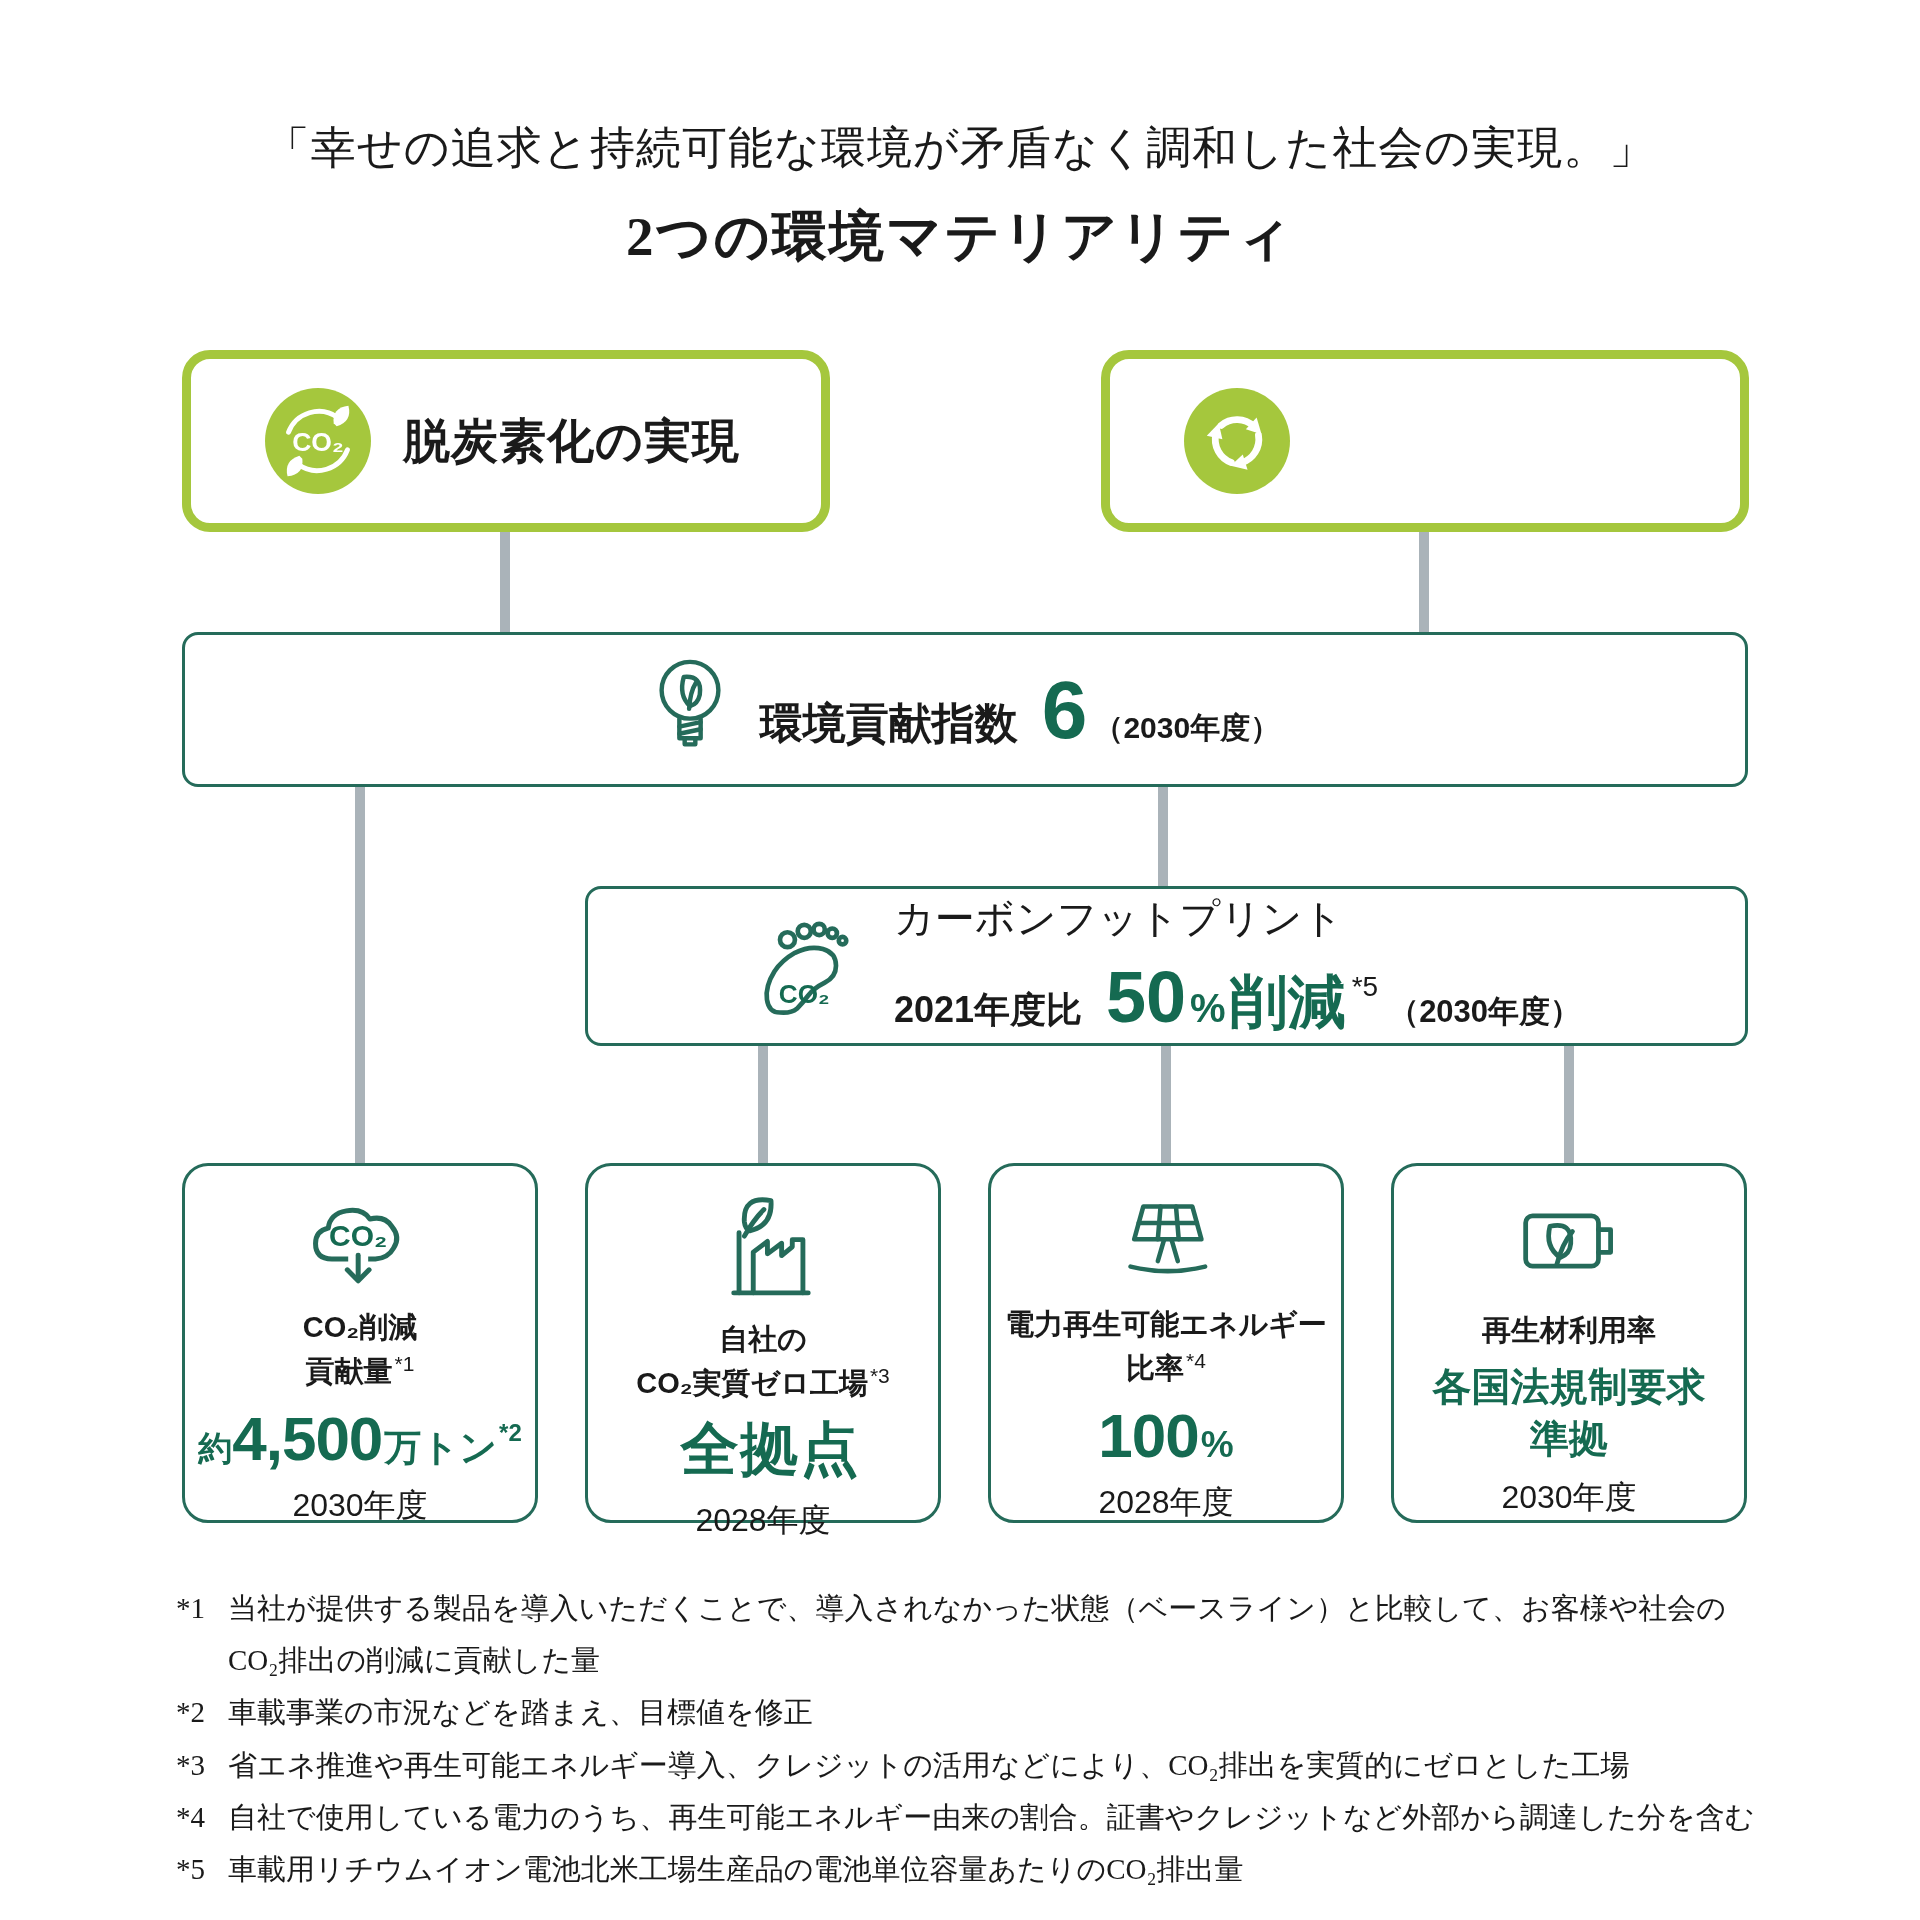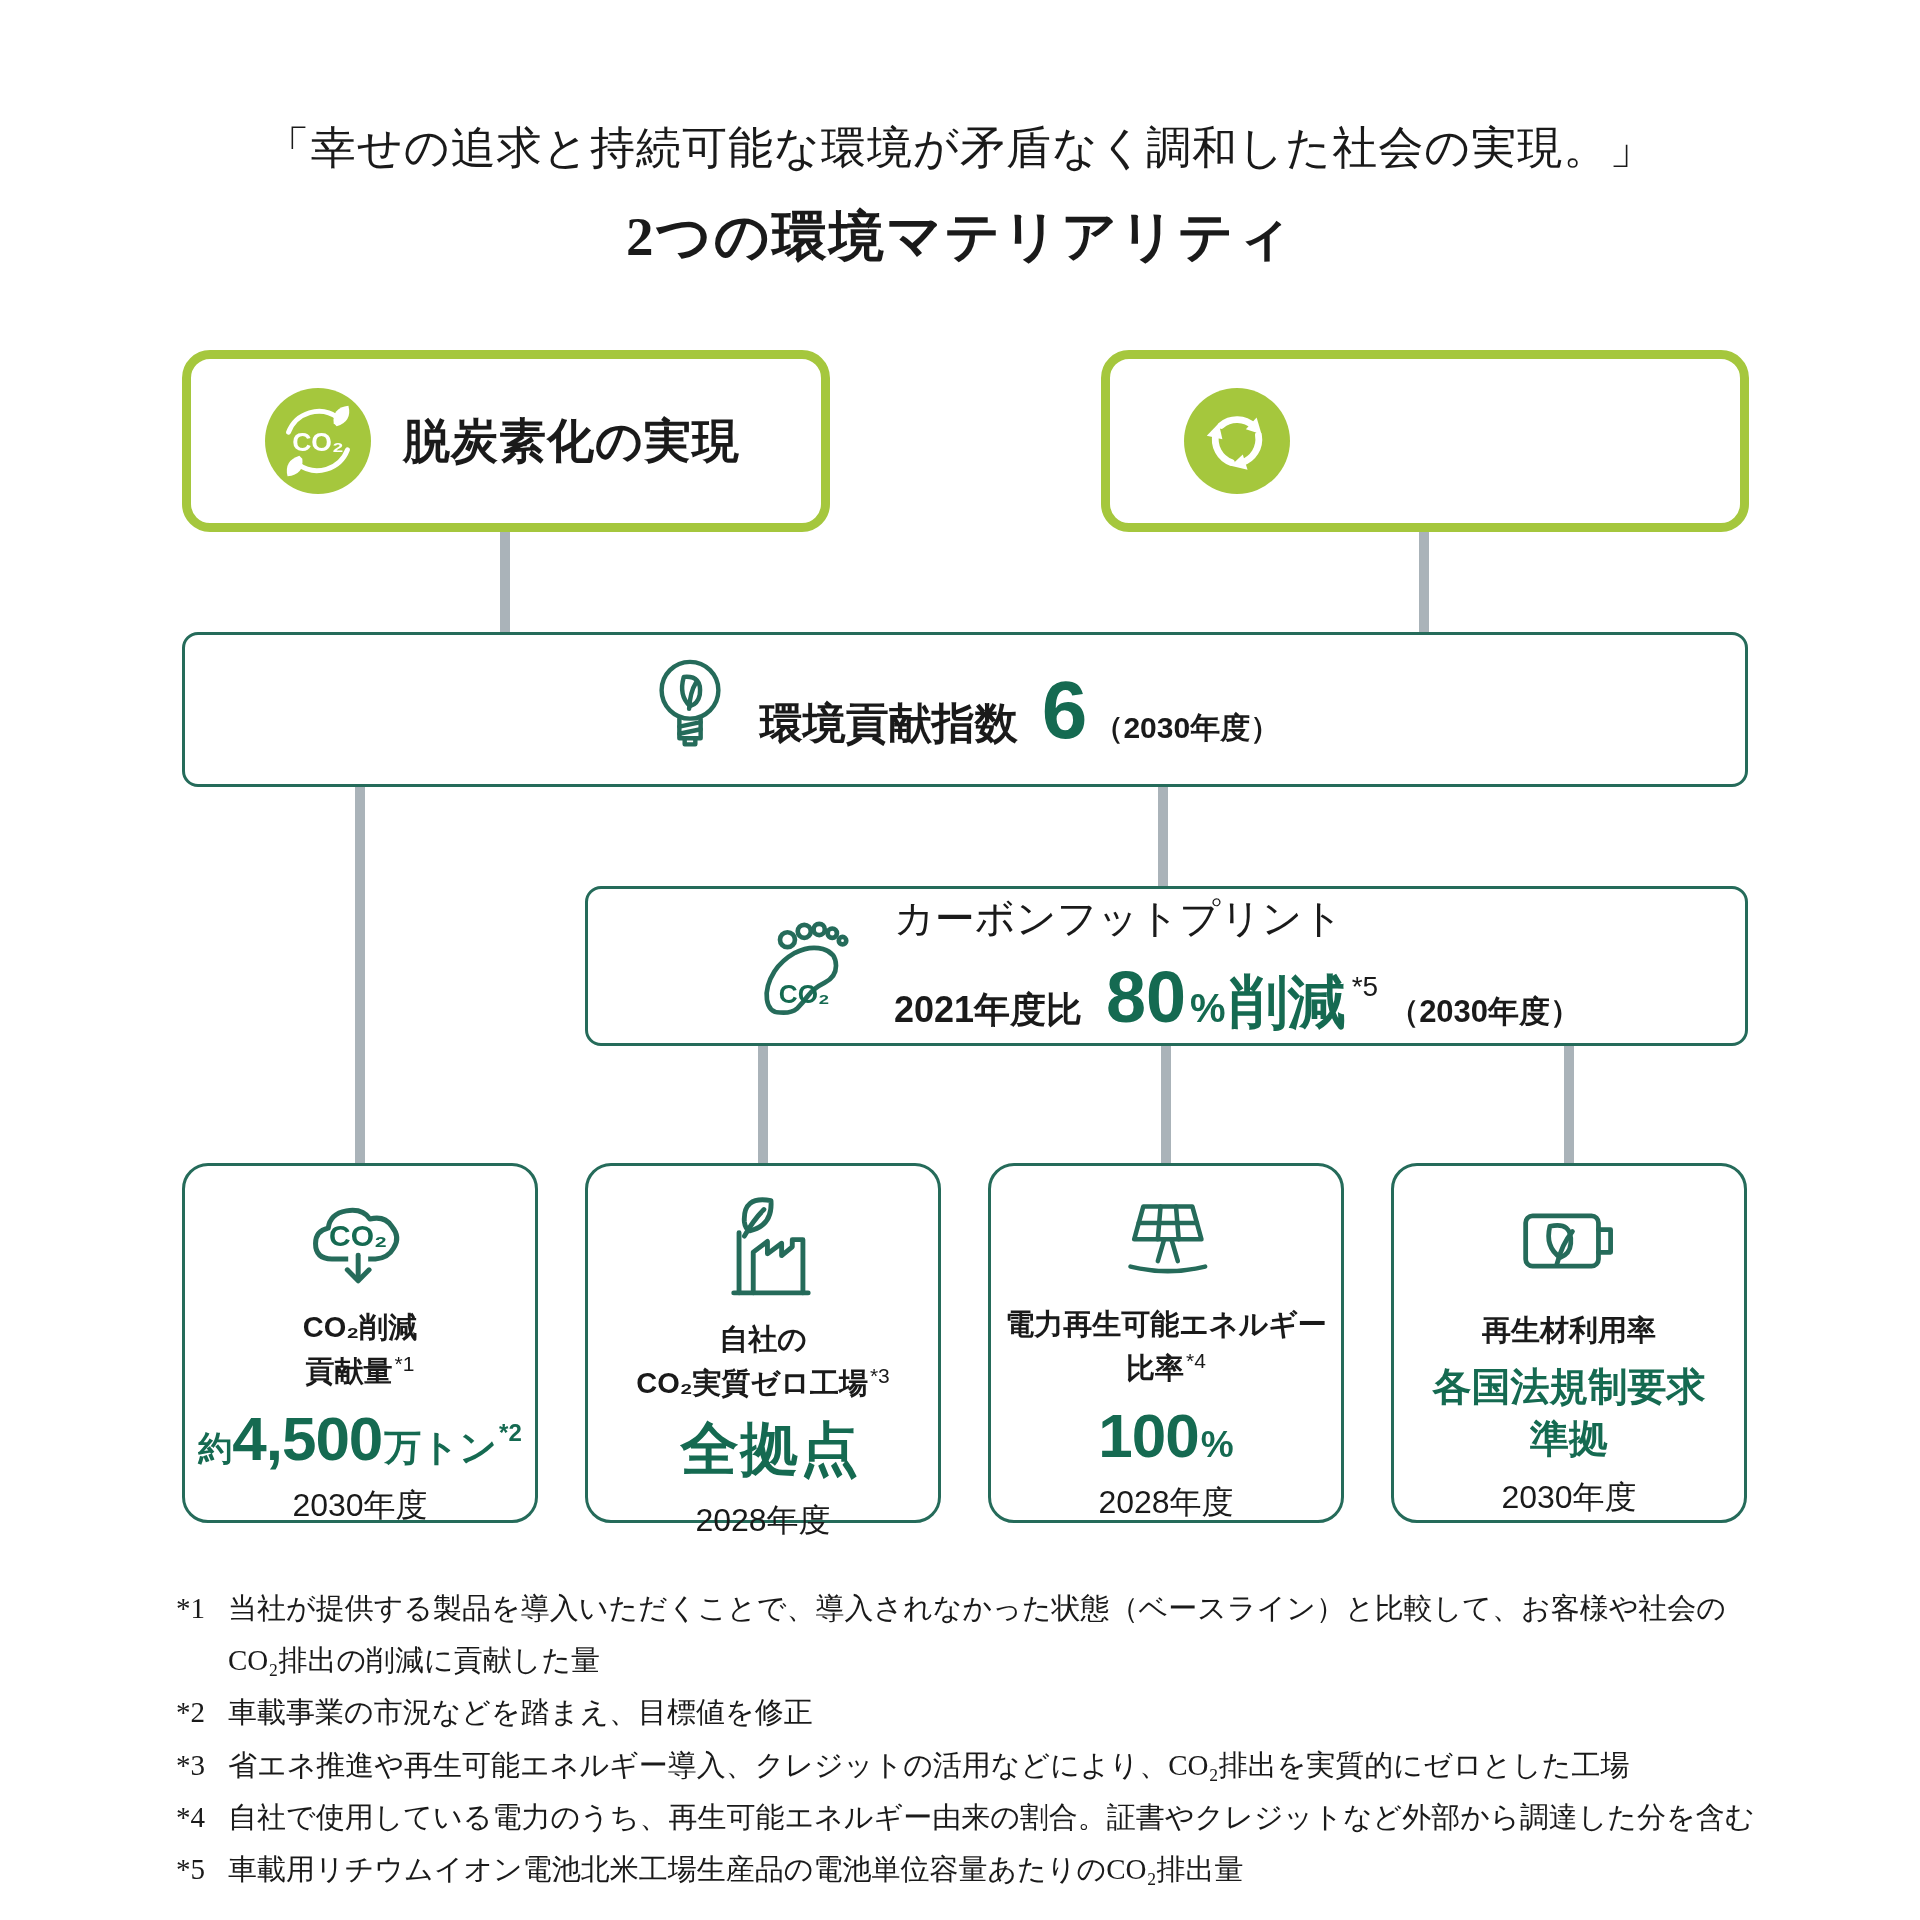--- a/index.html
+++ b/index.html
@@ -168,21 +168,21 @@
           <circle cx="86" cy="27" r="5"></circle>
           <circle cx="97" cy="35" r="4"></circle>
         </g>
         <text x="56" y="102" font-size="28" font-weight="bold" fill="#156A51" text-anchor="middle" font-family="Liberation Sans, sans-serif">CO₂</text>
       </svg>
     </span>
     <div class="cf-text">
       <div class="cf-title">カーボンフットプリント</div>
       <div class="cf-row">
         <span class="cf-baseline">2021年度比</span>
-        <span class="cf-value">80</span>
+        <span class="cf-value">50</span>
         <span class="cf-unit">%</span>
         <span class="cf-action">削減</span>
         <span class="cf-note">*5</span>
         <span class="cf-period">（2030年度）</span>
       </div>
     </div>
   </div>
 
   <div class="kpi b1">
     <span class="kpi-icon">

